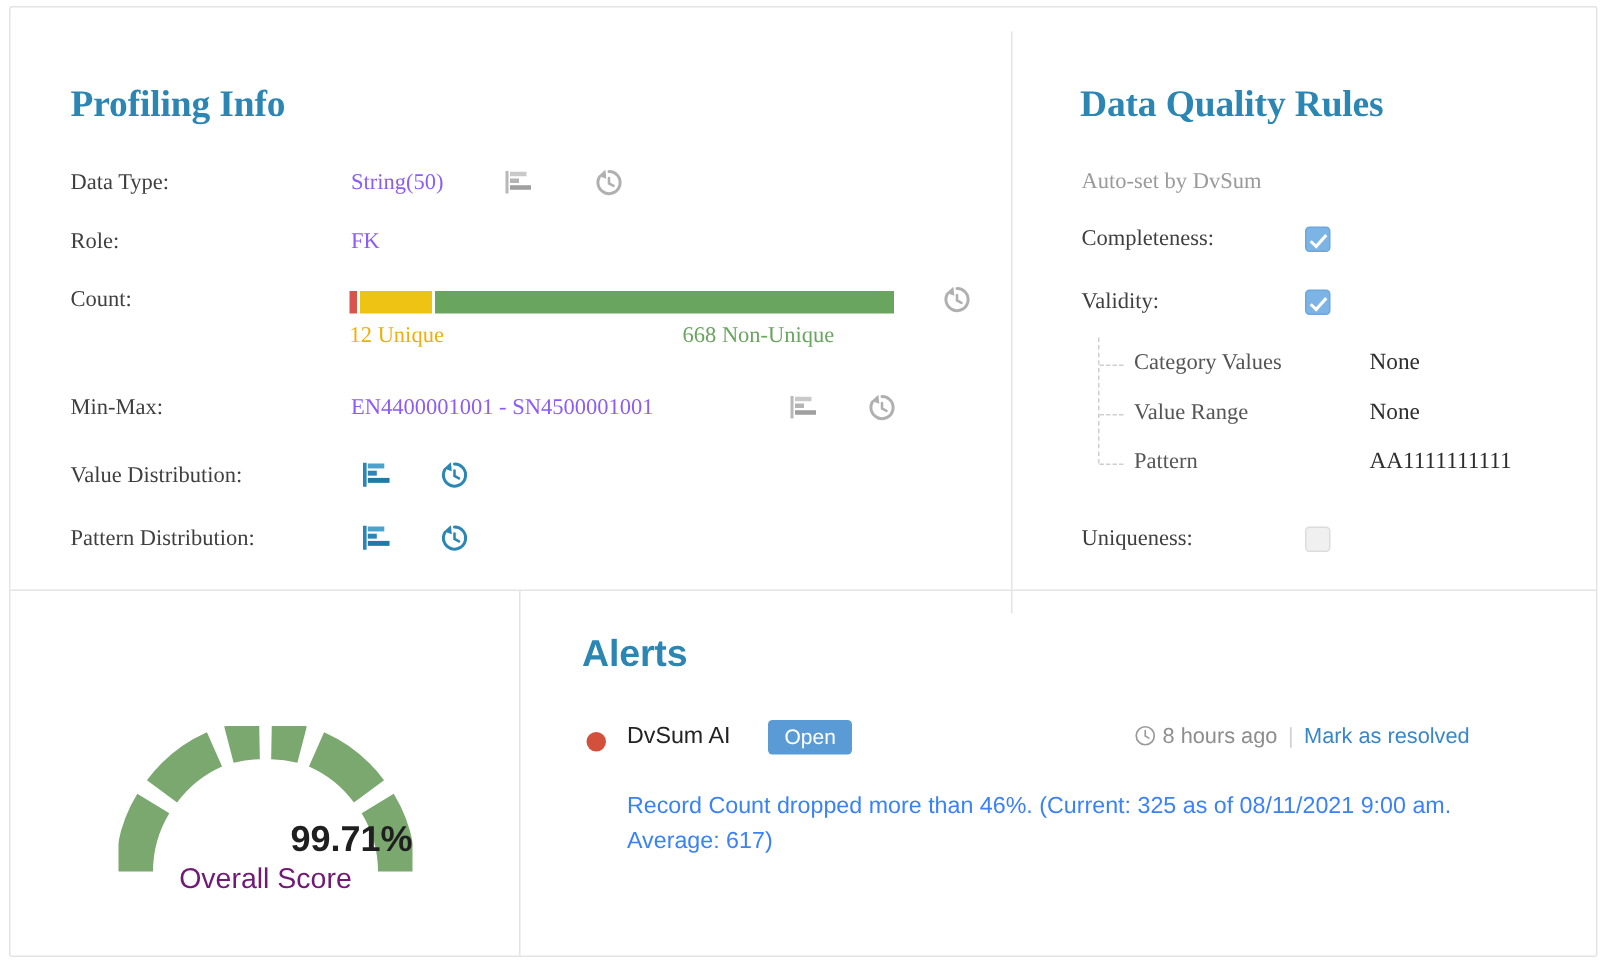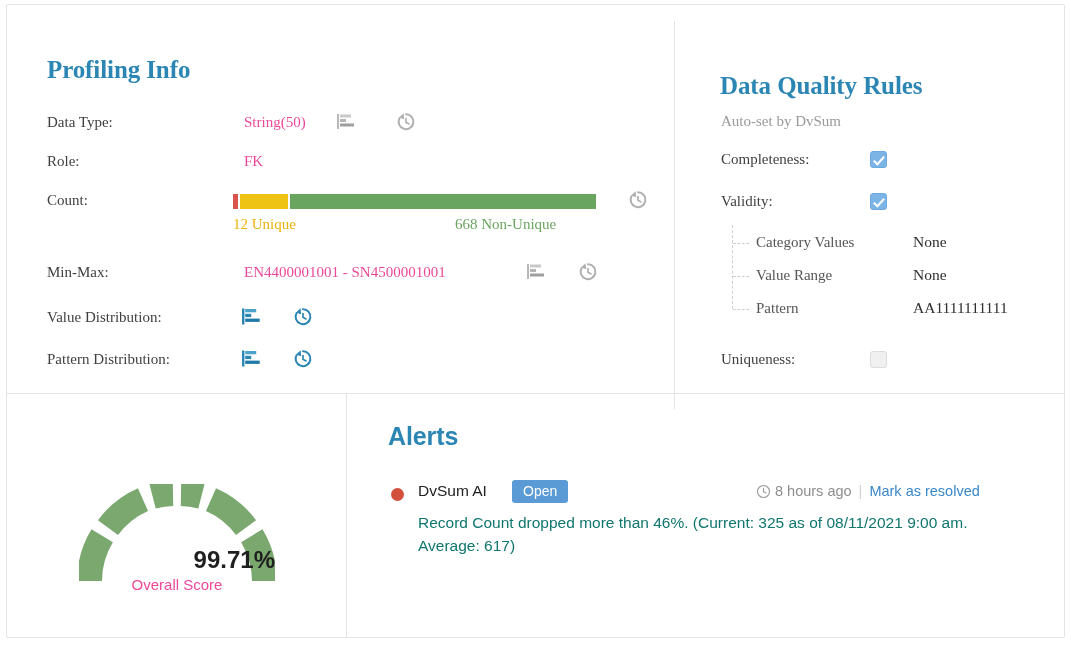--- a/index.html
+++ b/index.html
@@ -64,21 +64,21 @@
     letter-spacing: -0.1px;
     white-space: nowrap;
   }
 
   
   .panel-profiling { position: absolute; left: 0; top: 0; width: 667px; height: 388px; }
   .pi-title { position: absolute; left: 40px; top: 35px; }
 
   .pi-row { position: absolute; left: 40px; font-size: 15px; color: #3d3d3d; }
   .pi-label { position: absolute; left: 0; top: 0; white-space: nowrap; color: #3f3f3f; }
-  .pi-value { position: absolute; left: 187px; top: 0; white-space: nowrap; color: #ec4899; margin-left: 10px; }
+  .pi-value { position: absolute; left: 187px; top: 0; white-space: nowrap; color: #8b5cf6; }
 
   
   .count-bar {
     position: absolute;
     left: 186px;
     top: 2px;
     width: 363px;
     height: 15px;
     display: flex;
     background: transparent;
@@ -107,21 +107,21 @@
     position: absolute;
     width: 22px;
     height: 20px;
     line-height: 0;
     cursor: pointer;
   }
   .icon-btn svg { display: block; }
 
   
   .panel-rules { position: absolute; left: 668px; top: 0; width: 391px; height: 388px; }
-  .dqr-title { position: absolute; left: 45px; top: 35px; margin-top: 16px; }
+  .dqr-title { position: absolute; left: 45px; top: 35px; }
   .dqr-sub {
     position: absolute; left: 46px; top: 92px;
     font-size: 15px; color: #9a9a9a; white-space: nowrap;
   }
   .dqr-row { position: absolute; left: 46px; font-size: 15px; color: #3f3f3f; }
   .dqr-label { position: absolute; left: 0; top: 0; white-space: nowrap; }
   .cb {
     position: absolute;
     left: 149px;
     top: 0;
@@ -199,22 +199,22 @@
     font-size: 24px;
     font-weight: bold;
     color: #1f1f1f;
   }
   .gauge-caption {
     position: absolute;
     left: 0;
     top: 92px;
     width: 196px;
     text-align: center;
-    font-size: 15px;
-    color: #ec4899;
+    font-size: 19px;
+    color: #701a75;
   }
 
   
   .panel-alerts { position: absolute; left: 341px; top: 0; right: 0; height: 244px; }
   .al-title { position: absolute; left: 40px; top: 28px; }
 
   .alert-item { position: absolute; left: 40px; top: 88px; right: 20px; }
   .alert-dot {
     position: absolute;
     left: 3px; top: 6px;
@@ -247,24 +247,24 @@
   .alert-meta .clock-ic { vertical-align: -3px; margin-right: 4px; }
   .meta-sep { color: #d2d2d2; margin: 0 7px; }
   .meta-link {
     color: #3a87c8;
     cursor: pointer;
     margin-top: 48px;
   }
   .alert-desc {
     position: absolute;
     left: 30px;
-    top: 29px;
+    top: 44px;
     width: 570px;
     font-size: 15.5px;
-    color: #0f766e;
+    color: #3b82f6;
     line-height: 23px;
   }
 </style>
 </head>
 <body>
 
 <div id="app">
   <div class="frame">
 
     <div class="row-top">

